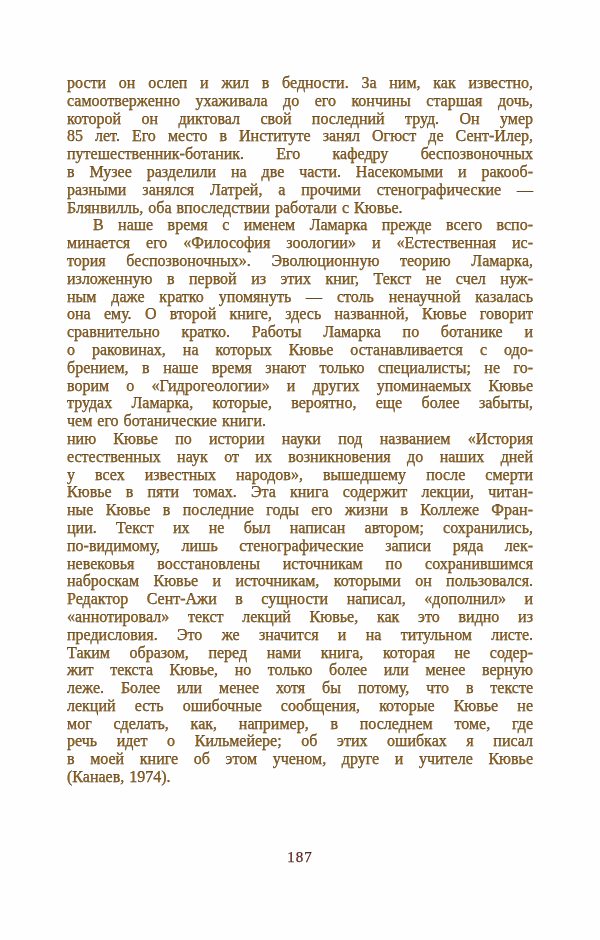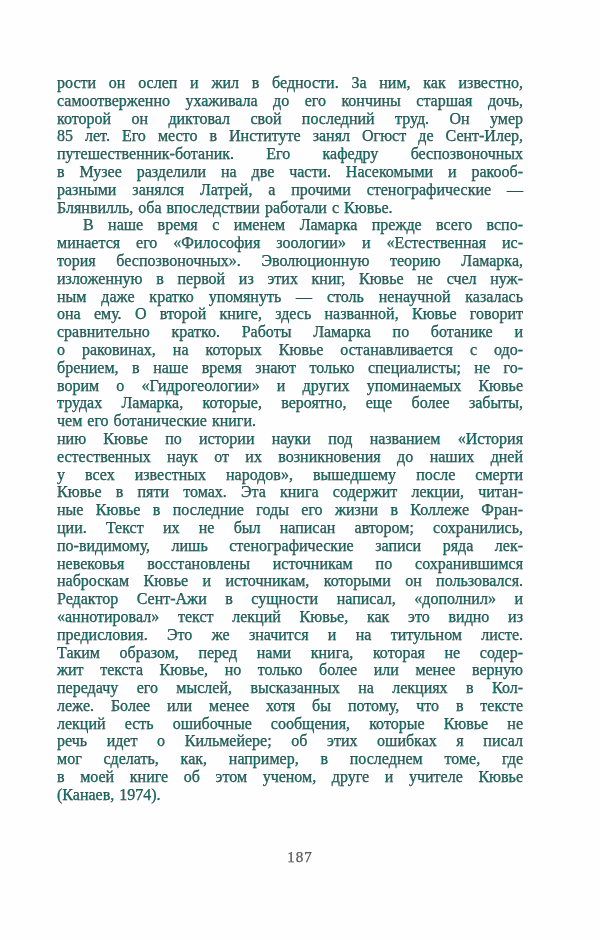--- a/index.html
+++ b/index.html
@@ -14,26 +14,26 @@
     overflow: hidden;
     font-family: "Liberation Serif", serif;
   }
   .page {
     position: absolute;
     inset: 0;
     background: #fefefe;
   }
   .text-block {
     position: absolute;
-    left: 57px;
+    left: 67px;
     top: 74px;
     width: 466px;
     font-size: 16px;
     line-height: 17.8px;
-    color: #0f766e;
+    color: #a16207;
     -webkit-text-stroke: 0.25px #1b1b1b;
   }
   .line {
     text-align: justify;
     text-align-last: justify;
     word-spacing: 1px;
   }
   .line.last {
     text-align-last: left;
   }
@@ -42,41 +42,41 @@
     font-family: Liberation Serif, serif;
   }
   .page-number {
     position: absolute;
     top: 849px;
     left: 0;
     width: 600px;
     text-align: center;
     font-size: 15px;
     letter-spacing: 1px;
-    color: #737373;
+    color: #7f1d1d;
     -webkit-text-stroke: 0.25px #1b1b1b;
   }
 </style>
 </head>
 <body>
 
 <div class="page">
   <main class="text-block">
       <div class="line">рости он ослеп и жил в бедности. За ним, как известно,</div>
       <div class="line">самоотверженно ухаживала до его кончины старшая дочь,</div>
       <div class="line">которой он диктовал свой последний труд. Он умер</div>
       <div class="line">85 лет. Его место в Институте занял Огюст де Сент-Илер,</div>
       <div class="line">путешественник-ботаник. Его кафедру беспозвоночных</div>
       <div class="line">в Музее разделили на две части. Насекомыми и ракооб-</div>
       <div class="line">разными занялся Латрей, а прочими стенографические —</div>
       <div class="line last">Блянвилль, оба впоследствии работали с Кювье.</div>
       <div class="line indent">В наше время с именем Ламарка прежде всего вспо-</div>
       <div class="line">минается его «Философия зоологии» и «Естественная ис-</div>
       <div class="line">тория беспозвоночных». Эволюционную теорию Ламарка,</div>
-      <div class="line">изложенную в первой из этих книг, Кювье не счел нуж-</div>
+      <div class="line">изложенную в первой из этих книг, Текст не счел нуж-</div>
       <div class="line">ным даже кратко упомянуть — столь ненаучной казалась</div>
       <div class="line">она ему. О второй книге, здесь названной, Кювье говорит</div>
       <div class="line">сравнительно кратко. Работы Ламарка по ботанике и</div>
       <div class="line">о раковинах, на которых Кювье останавливается с одо-</div>
       <div class="line">брением, в наше время знают только специалисты; не го-</div>
       <div class="line">ворим о «Гидрогеологии» и других упоминаемых Кювье</div>
       <div class="line">трудах Ламарка, которые, вероятно, еще более забыты,</div>
       <div class="line last">чем его ботанические книги.</div>
       <div class="line">нию Кювье по истории науки под названием «История</div>
       <div class="line">естественных наук от их возникновения до наших дней</div>
@@ -85,22 +85,21 @@
       <div class="line">ные Кювье в последние годы его жизни в Коллеже Фран-</div>
       <div class="line">ции. Текст их не был написан автором; сохранились,</div>
       <div class="line">по-видимому, лишь стенографические записи ряда лек-</div>
       <div class="line">невековья восстановлены источникам по сохранившимся</div>
       <div class="line">наброскам Кювье и источникам, которыми он пользовался.</div>
       <div class="line">Редактор Сент-Ажи в сущности написал, «дополнил» и</div>
       <div class="line">«аннотировал» текст лекций Кювье, как это видно из</div>
       <div class="line">предисловия. Это же значится и на титульном листе.</div>
       <div class="line">Таким образом, перед нами книга, которая не содер-</div>
       <div class="line">жит текста Кювье, но только более или менее верную</div>
-      <div class="line">передачу его мыслей, высказанных на лекциях в Кол-</div>
       <div class="line">леже. Более или менее хотя бы потому, что в тексте</div>
       <div class="line">лекций есть ошибочные сообщения, которые Кювье не</div>
+      <div class="line">мог сделать, как, например, в последнем томе, где</div>
       <div class="line">речь идет о Кильмейере; об этих ошибках я писал</div>
-      <div class="line">мог сделать, как, например, в последнем томе, где</div>
       <div class="line">в моей книге об этом ученом, друге и учителе Кювье</div>
       <div class="line last">(Канаев, 1974).</div>
     </main>
   <div class="page-number">187</div>
 </div>
 
 </body></html>

